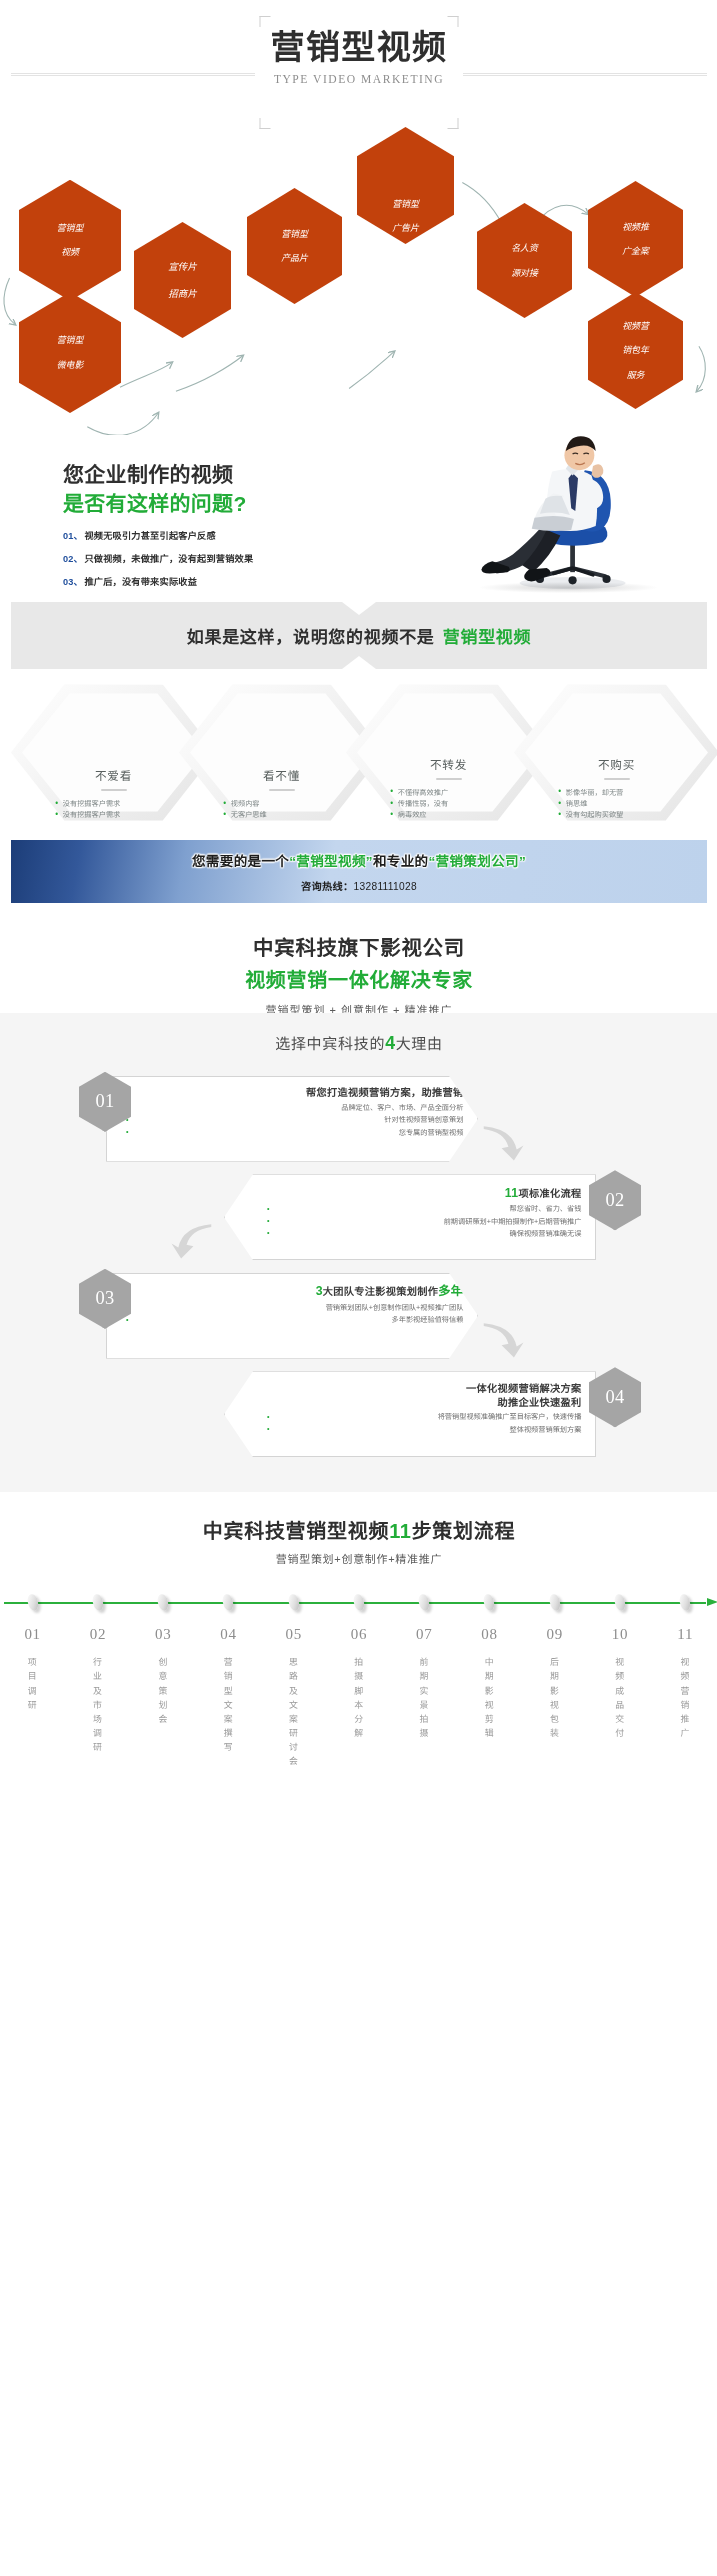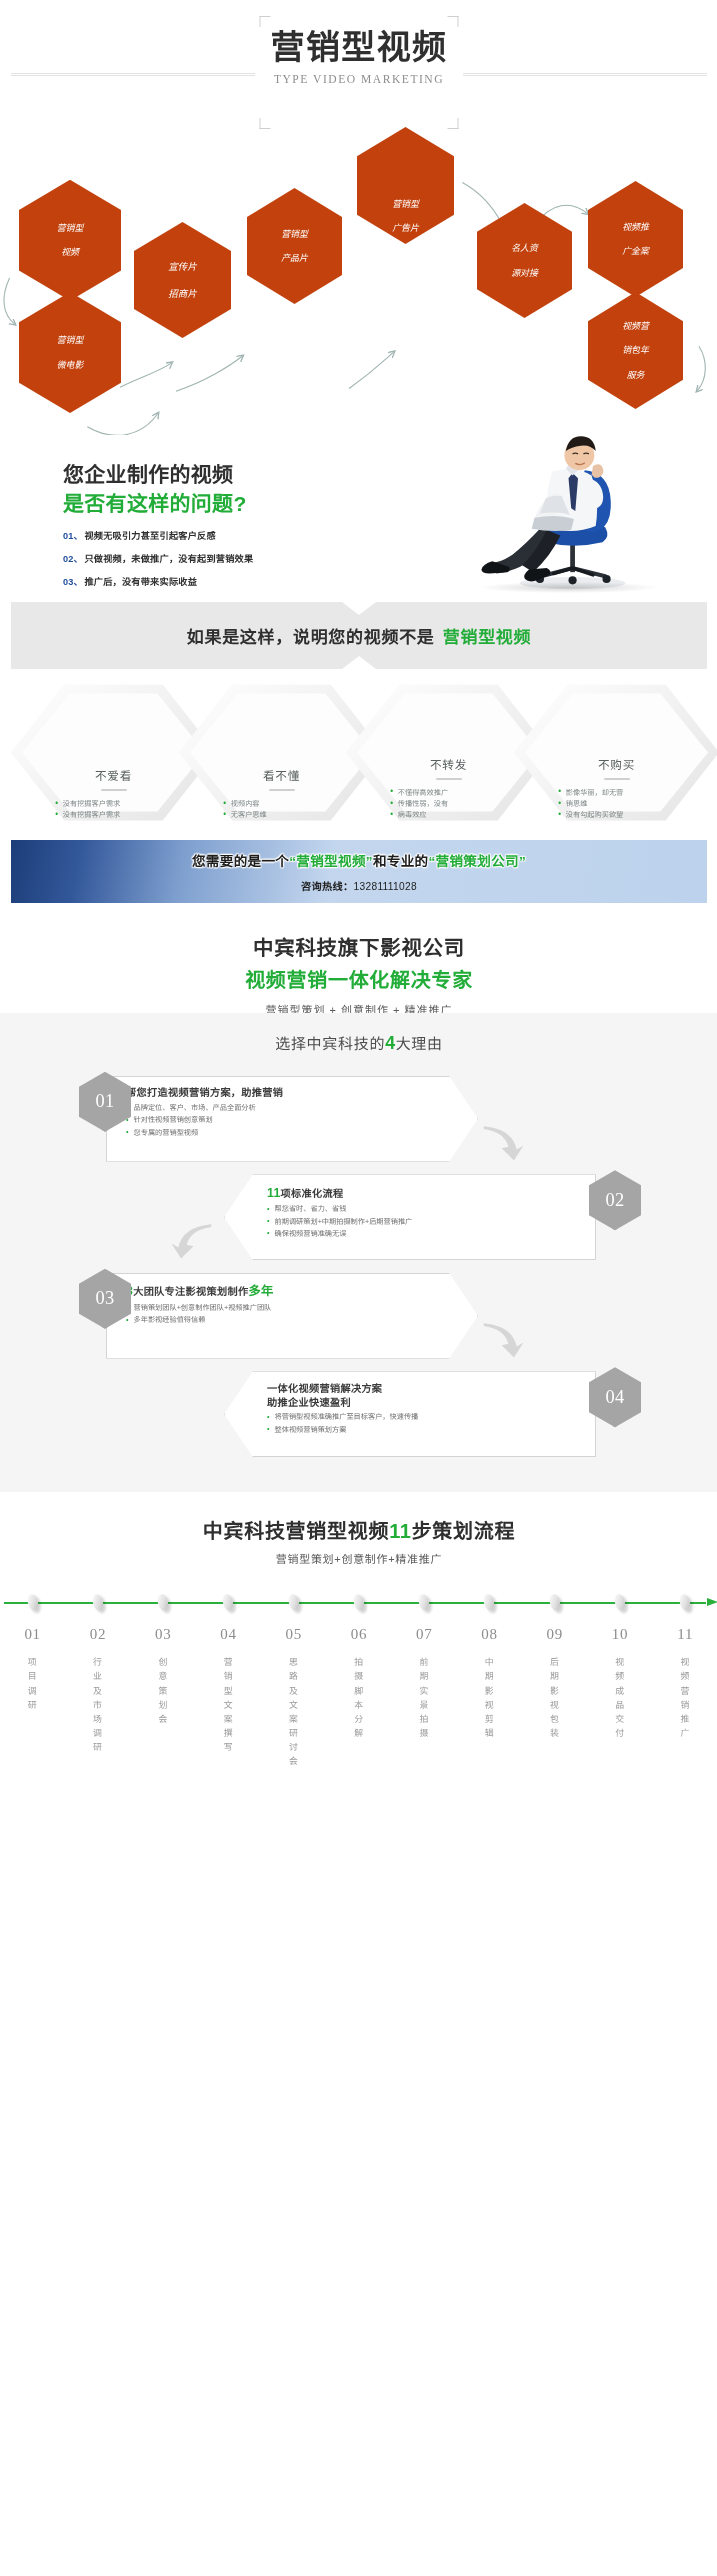--- a/index.html
+++ b/index.html
@@ -130,20 +130,21 @@
   
   .s8 { position: relative; background: #f5f5f5; padding: 19px 4px 26px; }
   .r-title { text-align: center; font-size: 15px; color: #4d4d4d; letter-spacing: 0.7px; margin-bottom: 17.7px; }
   .r-title b { color: #22ac38; font-weight: 700; font-size: 17.7px; }
 
   .rcard { position: relative; height: 93px; margin-bottom: 5.5px; }
   .rbody {
     position: absolute; width: 372px; height: 86px; background: #fff;
     border: 0.7px solid #d4d4d4;
     clip-path: polygon(0 0, calc(100% - 29px) 0, 100% 50%, calc(100% - 29px) 100%, 0 100%);
+    text-align: right;
   }
   .rbody.flip { clip-path: polygon(29px 0, 100% 0, 100% 100%, 29px 100%, 0 50%); }
   .rbody .pad { padding: 9.5px 13.6px 0 19px; }
   .rbody.flip .pad { padding-left: 42px; }
   .rbody h5 { font-size: 10.2px; font-weight: 700; color: #3b3b3b; letter-spacing: 0.3px; line-height: 1.35; }
   .rbody h5 b { color: #22ac38; font-size: 12.3px; }
   .rbody ul { list-style: none; margin-top: 2px; }
   .rbody li { font-size: 7.2px; color: #6e6e6e; line-height: 1.72; position: relative; padding-left: 7.5px; }
   .rbody li::before { content: "•"; color: #22ac38; position: absolute; left: 0; top: -0.7px; }
 

